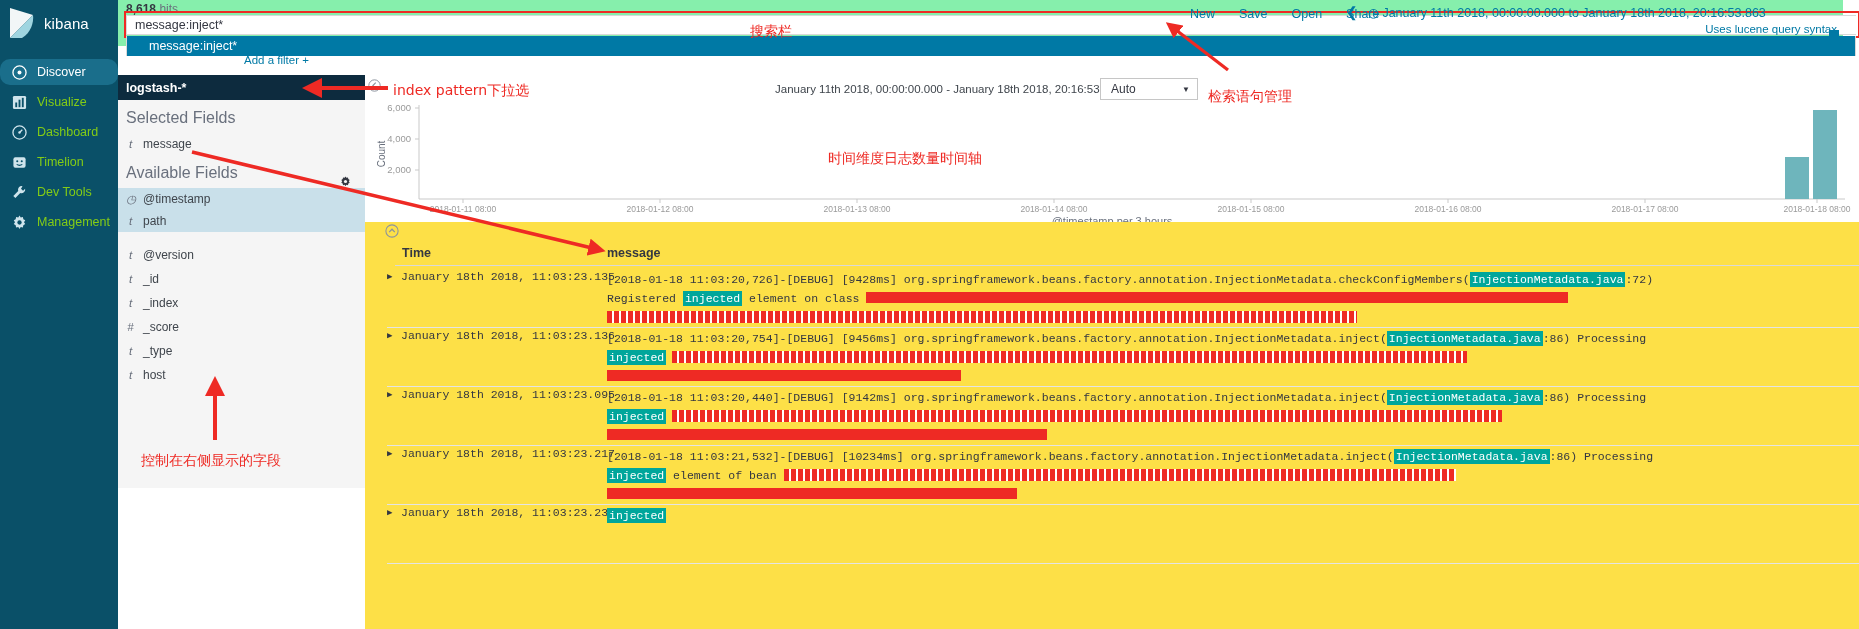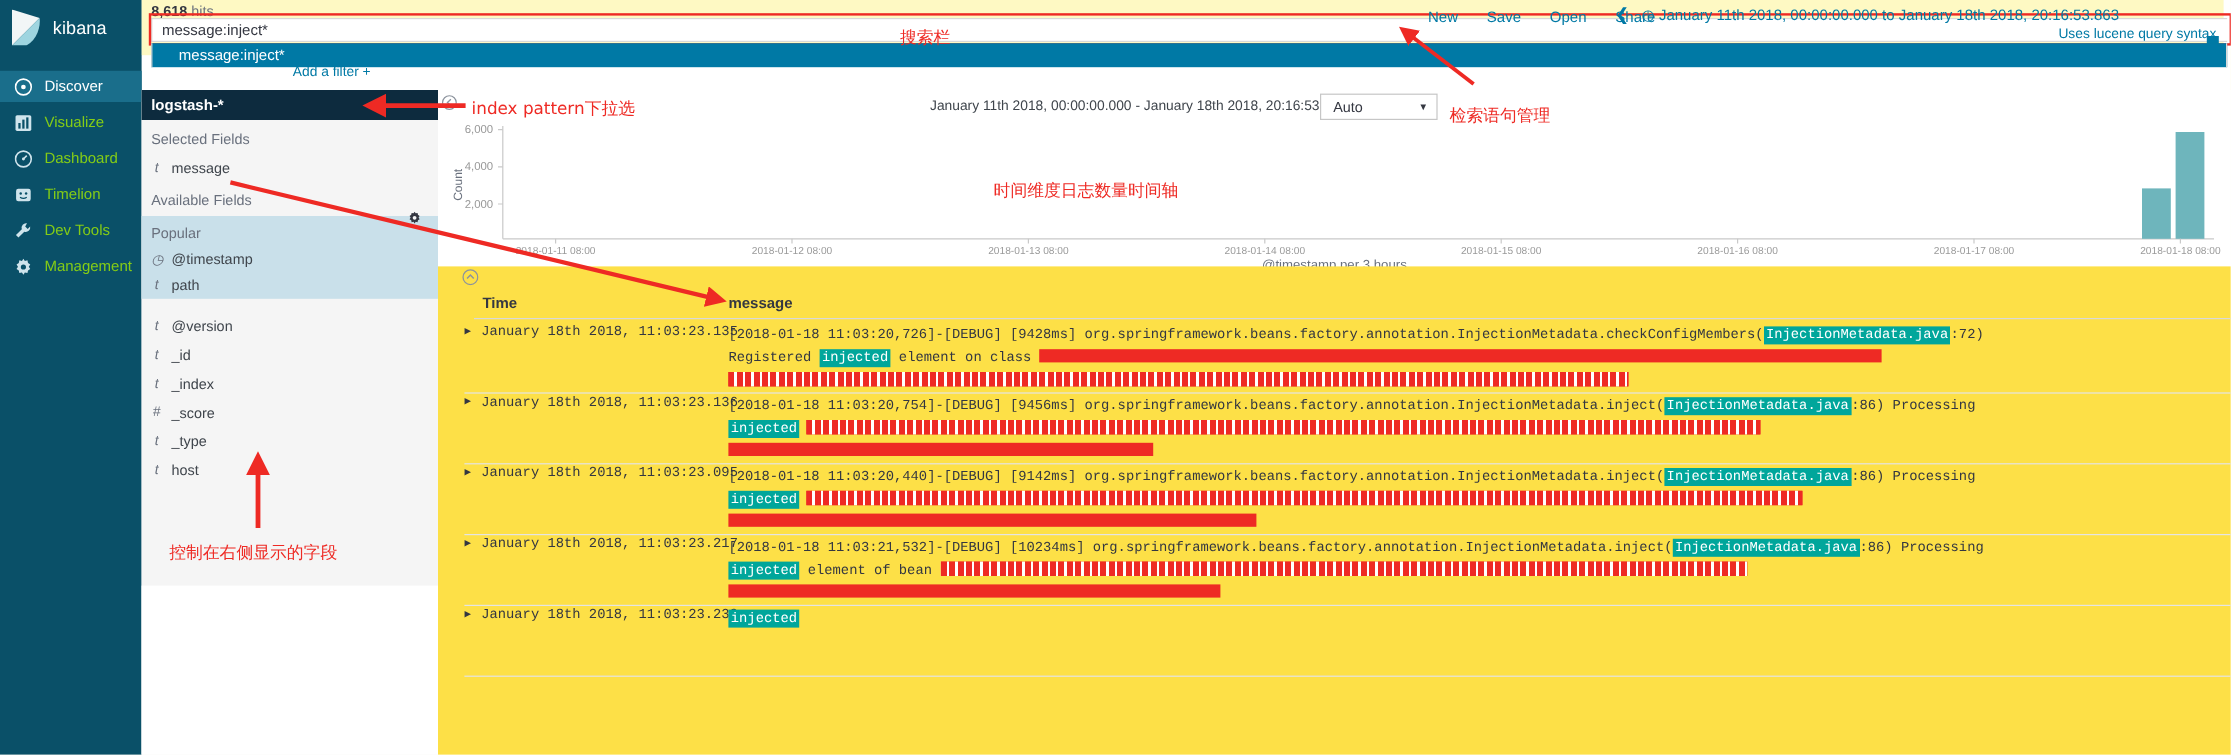--- a/index.html
+++ b/index.html
@@ -23,27 +23,27 @@
     height: 46px; display: flex; align-items: center; padding-left: 9px; gap: 9px;
     background: #0a5068;
   }
   .logo-mark { width: 26px; height: 30px; position: relative; display:block; }
   .logo-text { color: #fff; font-size: 15px; letter-spacing: .1px; font-weight: 400; }
   .nav-item {
     height: 26px; display: flex; align-items: center; gap: 10px;
     padding-left: 11px; color: #84cc16; font-size: 12.5px;
     margin-bottom: 0px;
   }
-  .nav-item.active { background: #1a6e8b; color: #ffffff; }
+  .nav-item.active { background: #1a6e8b; color: #ffffff; border-radius: 10px; }
   .nav-icon { width: 16px; height: 16px; display:flex; align-items:center; justify-content:center; color:#cfe4ec; }
   .nav-item.active .nav-icon { color: #ffffff; }
   .nav-spacer { height: 13px; }
 
   
-  .topbar { position: absolute; left: 118px; top: 0; right: 6px; height: 46px; background: #fef9c3; }
+  .topbar { position: absolute; left: 118px; top: 0; right: 16px; height: 46px; background: #86efac; }
   .hits { position: absolute; left: 8px; top: 2px; font-size: 12px; color: #6a717d; }
   .hits b { color: #343741; font-weight: 700; }
 
   .query-row { position: absolute; left: 8px; top: 15px; right: 4px; height: 20px; }
   .query-input {
     position: absolute; left: 0; top: 0; width: 1730px; height: 20px;
     border: 1px solid #d9d9d9; border-right: none;
     background: #fff; font-size: 12.5px; color: #343741;
     padding: 2px 8px; outline: none;
     font-family: "Liberation Sans", sans-serif;
@@ -80,21 +80,21 @@
     background: #0079a5;
   }
 
   
   .fieldpanel { position: absolute; left: 118px; top: 75px; width: 247px; height: 554px; background: #f5f5f5; }
   .index-header {
     height: 25px; background: #0d2b3e; color: #ffffff; font-weight: 700;
     font-size: 12.5px; display: flex; align-items: center; padding-left: 8px;
     position: relative;
   }
-  .fp-section { font-size: 12px; color: #69707d; padding: 9px 0 6px 8px; }
+  .fp-section { font-size: 16px; color: #69707d; padding: 9px 0 6px 8px; }
   .fp-field {
     height: 22px; display: flex; align-items: center; gap: 8px;
     padding-left: 8px; font-size: 12px; color: #3f454c;
   }
   .fp-field .ftype { width: 9px; color: #69707d; font-size: 11.5px; text-align: center; font-style: italic;}
   .fp-popular { background: #c9e0ea; }
   .fp-gear { position: absolute; right: 14px; top: 101px; color: #343741; font-size: 11px; }
 
   
   .chartzone { position: absolute; left: 365px; top: 75px; right: 0; height: 155px; background: #fff; }
@@ -284,21 +284,20 @@
 
     <div class="fp-section">Available Fields</div>
     <span class="fp-gear">
       <svg width="11" height="11" viewBox="0 0 16 16">
           <path d="M8 0.6l1.3 2 2.3-.5.5 2.3 2 1.3-1.3 2 1.3 2-2 1.3-.5 2.3-2.3-.5-1.3 2-1.3-2-2.3.5-.5-2.3-2-1.3 1.3-2-1.3-2 2-1.3.5-2.3 2.3.5z" fill="#343741"></path>
           <circle cx="8" cy="8" r="2.3" fill="#f5f5f5"></circle>
         </svg>
     </span>
 
     <div class="fp-popular">
-      <div class="fp-section" style="padding-top:7px;padding-bottom:4px">Popular</div>
       <div class="fp-field">
         <span class="ftype">◷</span>
         <span>@timestamp</span>
       </div>
       <div class="fp-field" style="margin-bottom:4px">
         <span class="ftype">t</span>
         <span>path</span>
       </div>
     </div>
 

